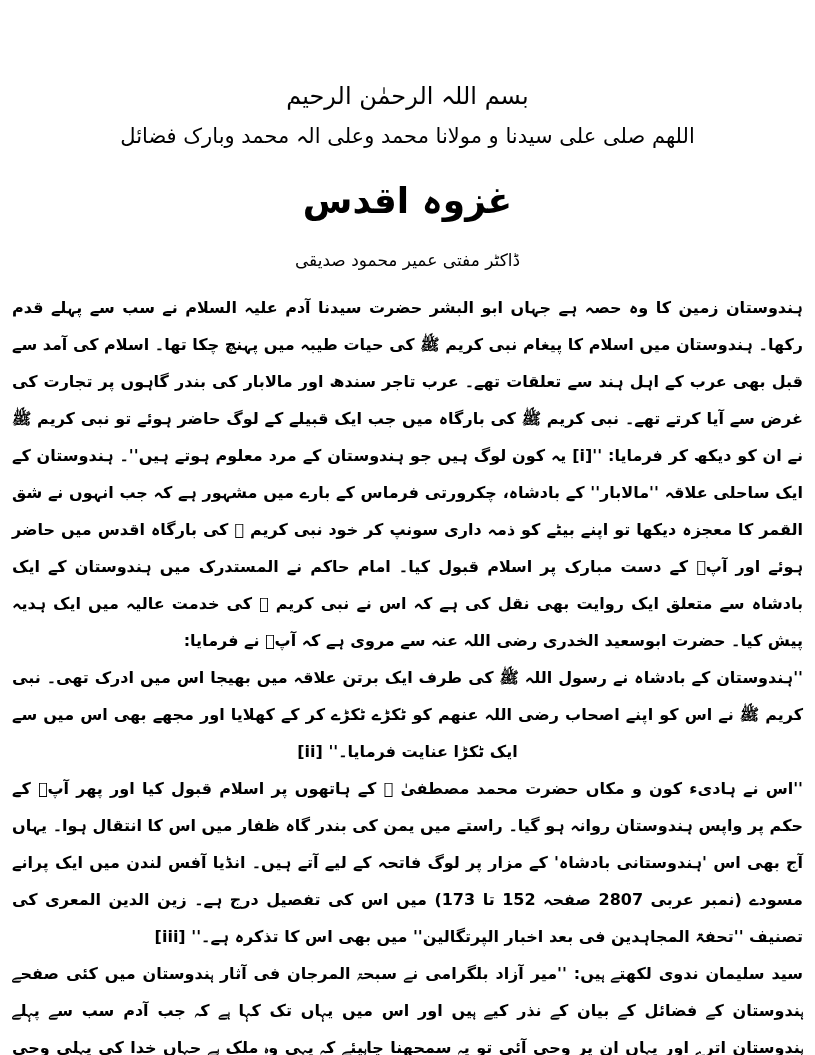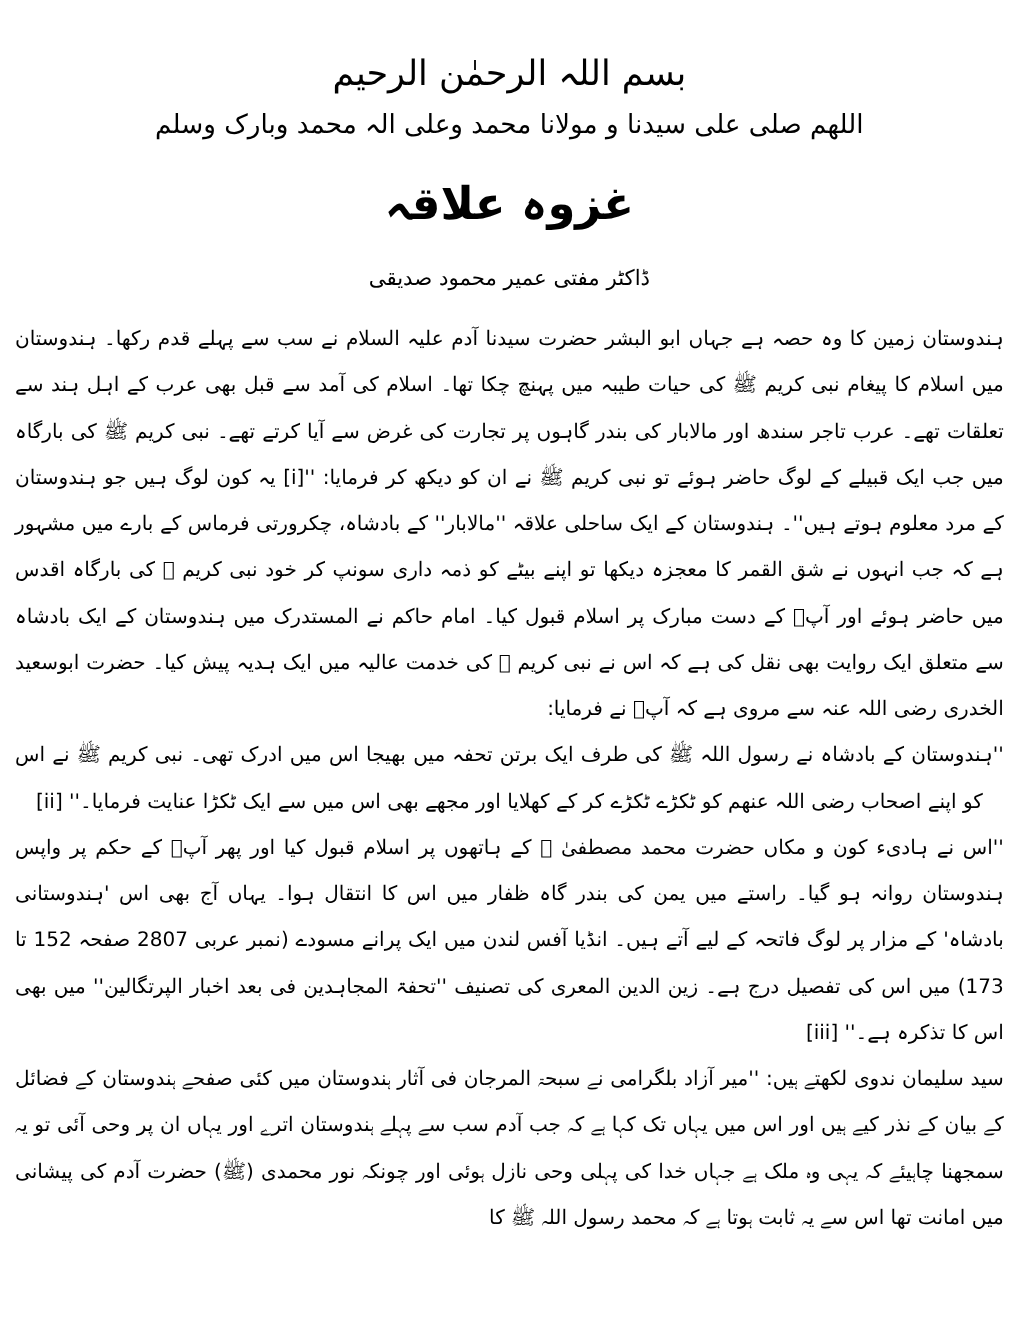--- a/index.html
+++ b/index.html
@@ -17,23 +17,24 @@
     direction: rtl;
     overflow: hidden;
     box-sizing: border-box;
     padding: 44px 12px 0 12px;
     font-family: "DejaVu Sans", sans-serif;
   }
   .doc-header {
     text-align: center;
   }
   .bismillah {
-    font-size: 28px;
+    font-size: 24px;
     line-height: 30px;
     margin-bottom: 10px;
+    margin-top: 37px;
   }
   .salutation {
     font-size: 21px;
     line-height: 30px;
     margin-bottom: 26px;
   }
   .title {
     font-size: 36px;
     font-weight: bold;
     line-height: 48px;
@@ -45,37 +46,38 @@
     margin-bottom: 16px;
   }
   .doc-body {
     font-size: 16px;
     line-height: 37px;
   }
   .para {
     margin: 0;
     text-align: justify;
     text-justify: inter-word;
+    font-weight: bold;
   }
   .quote-centered-last {
     text-align-last: center;
   }
 </style>
 </head>
 <body>
 
 <div class="page">
 
   <header class="doc-header">
     <div class="bismillah">بسم اللہ الرحمٰن الرحیم</div>
-    <div class="salutation">اللھم صلی علی سیدنا و مولانا محمد وعلی الہ محمد وبارک وسلم</div>
-    <h1 class="title">غزوہ علاقہ</h1>
+    <div class="salutation">اللھم صلی علی سیدنا و مولانا محمد وعلی الہ محمد وبارک فضائل</div>
+    <h1 class="title">غزوہ اقدس</h1>
     <div class="author">ڈاکٹر مفتی عمیر محمود صدیقی</div>
   </header>
 
   <main class="doc-body">
     <p class="para">ہندوستان زمین کا وہ حصہ ہے جہاں ابو البشر حضرت سیدنا آدم علیہ السلام نے سب سے پہلے قدم رکھا۔ ہندوستان میں اسلام کا پیغام نبی کریم ﷺ کی حیات طیبہ میں پہنچ چکا تھا۔ اسلام کی آمد سے قبل بھی عرب کے اہل ہند سے تعلقات تھے۔ عرب تاجر سندھ اور مالابار کی بندر گاہوں پر تجارت کی غرض سے آیا کرتے تھے۔ نبی کریم ﷺ کی بارگاہ میں جب ایک قبیلے کے لوگ حاضر ہوئے تو نبی کریم ﷺ نے ان کو دیکھ کر فرمایا: ''[i] یہ کون لوگ ہیں جو ہندوستان کے مرد معلوم ہوتے ہیں''۔ ہندوستان کے ایک ساحلی علاقہ ''مالابار'' کے بادشاہ، چکرورتی فرماس کے بارے میں مشہور ہے کہ جب انہوں نے شق القمر کا معجزہ دیکھا تو اپنے بیٹے کو ذمہ داری سونپ کر خود نبی کریم ﷺ کی بارگاہ اقدس میں حاضر ہوئے اور آپؐ کے دست مبارک پر اسلام قبول کیا۔ امام حاکم نے المستدرک میں ہندوستان کے ایک بادشاہ سے متعلق ایک روایت بھی نقل کی ہے کہ اس نے نبی کریم ﷺ کی خدمت عالیہ میں ایک ہدیہ پیش کیا۔ حضرت ابوسعید الخدری رضی اللہ عنہ سے مروی ہے کہ آپؐ نے فرمایا:</p>
-    <p class="para quote-centered-last">''ہندوستان کے بادشاہ نے رسول اللہ ﷺ کی طرف ایک برتن تحفہ میں بھیجا اس میں ادرک تھی۔ نبی کریم ﷺ نے اس کو اپنے اصحاب رضی اللہ عنھم کو ٹکڑے ٹکڑے کر کے کھلایا اور مجھے بھی اس میں سے ایک ٹکڑا عنایت فرمایا۔'' [ii]</p>
+    <p class="para quote-centered-last">''ہندوستان کے بادشاہ نے رسول اللہ ﷺ کی طرف ایک برتن علاقہ میں بھیجا اس میں ادرک تھی۔ نبی کریم ﷺ نے اس کو اپنے اصحاب رضی اللہ عنھم کو ٹکڑے ٹکڑے کر کے کھلایا اور مجھے بھی اس میں سے ایک ٹکڑا عنایت فرمایا۔'' [ii]</p>
     <p class="para">''اس نے ہادیء کون و مکاں حضرت محمد مصطفیٰ ﷺ کے ہاتھوں پر اسلام قبول کیا اور پھر آپؐ کے حکم پر واپس ہندوستان روانہ ہو گیا۔ راستے میں یمن کی بندر گاہ ظفار میں اس کا انتقال ہوا۔ یہاں آج بھی اس 'ہندوستانی بادشاہ' کے مزار پر لوگ فاتحہ کے لیے آتے ہیں۔ انڈیا آفس لندن میں ایک پرانے مسودے (نمبر عربی 2807 صفحہ 152 تا 173) میں اس کی تفصیل درج ہے۔ زین الدین المعری کی تصنیف ''تحفۃ المجاہدین فی بعد اخبار الپرتگالین'' میں بھی اس کا تذکرہ ہے۔'' [iii]</p>
     <p class="para">سید سلیمان ندوی لکھتے ہیں: ''میر آزاد بلگرامی نے سبحۃ المرجان فی آثار ہندوستان میں کئی صفحے ہندوستان کے فضائل کے بیان کے نذر کیے ہیں اور اس میں یہاں تک کہا ہے کہ جب آدم سب سے پہلے ہندوستان اترے اور یہاں ان پر وحی آئی تو یہ سمجھنا چاہیئے کہ یہی وہ ملک ہے جہاں خدا کی پہلی وحی نازل ہوئی اور چونکہ نور محمدی (ﷺ) حضرت آدم کی پیشانی میں امانت تھا اس سے یہ ثابت ہوتا ہے کہ محمد رسول اللہ ﷺ کا</p>
   </main>
 
 </div>
 
 </body></html>

